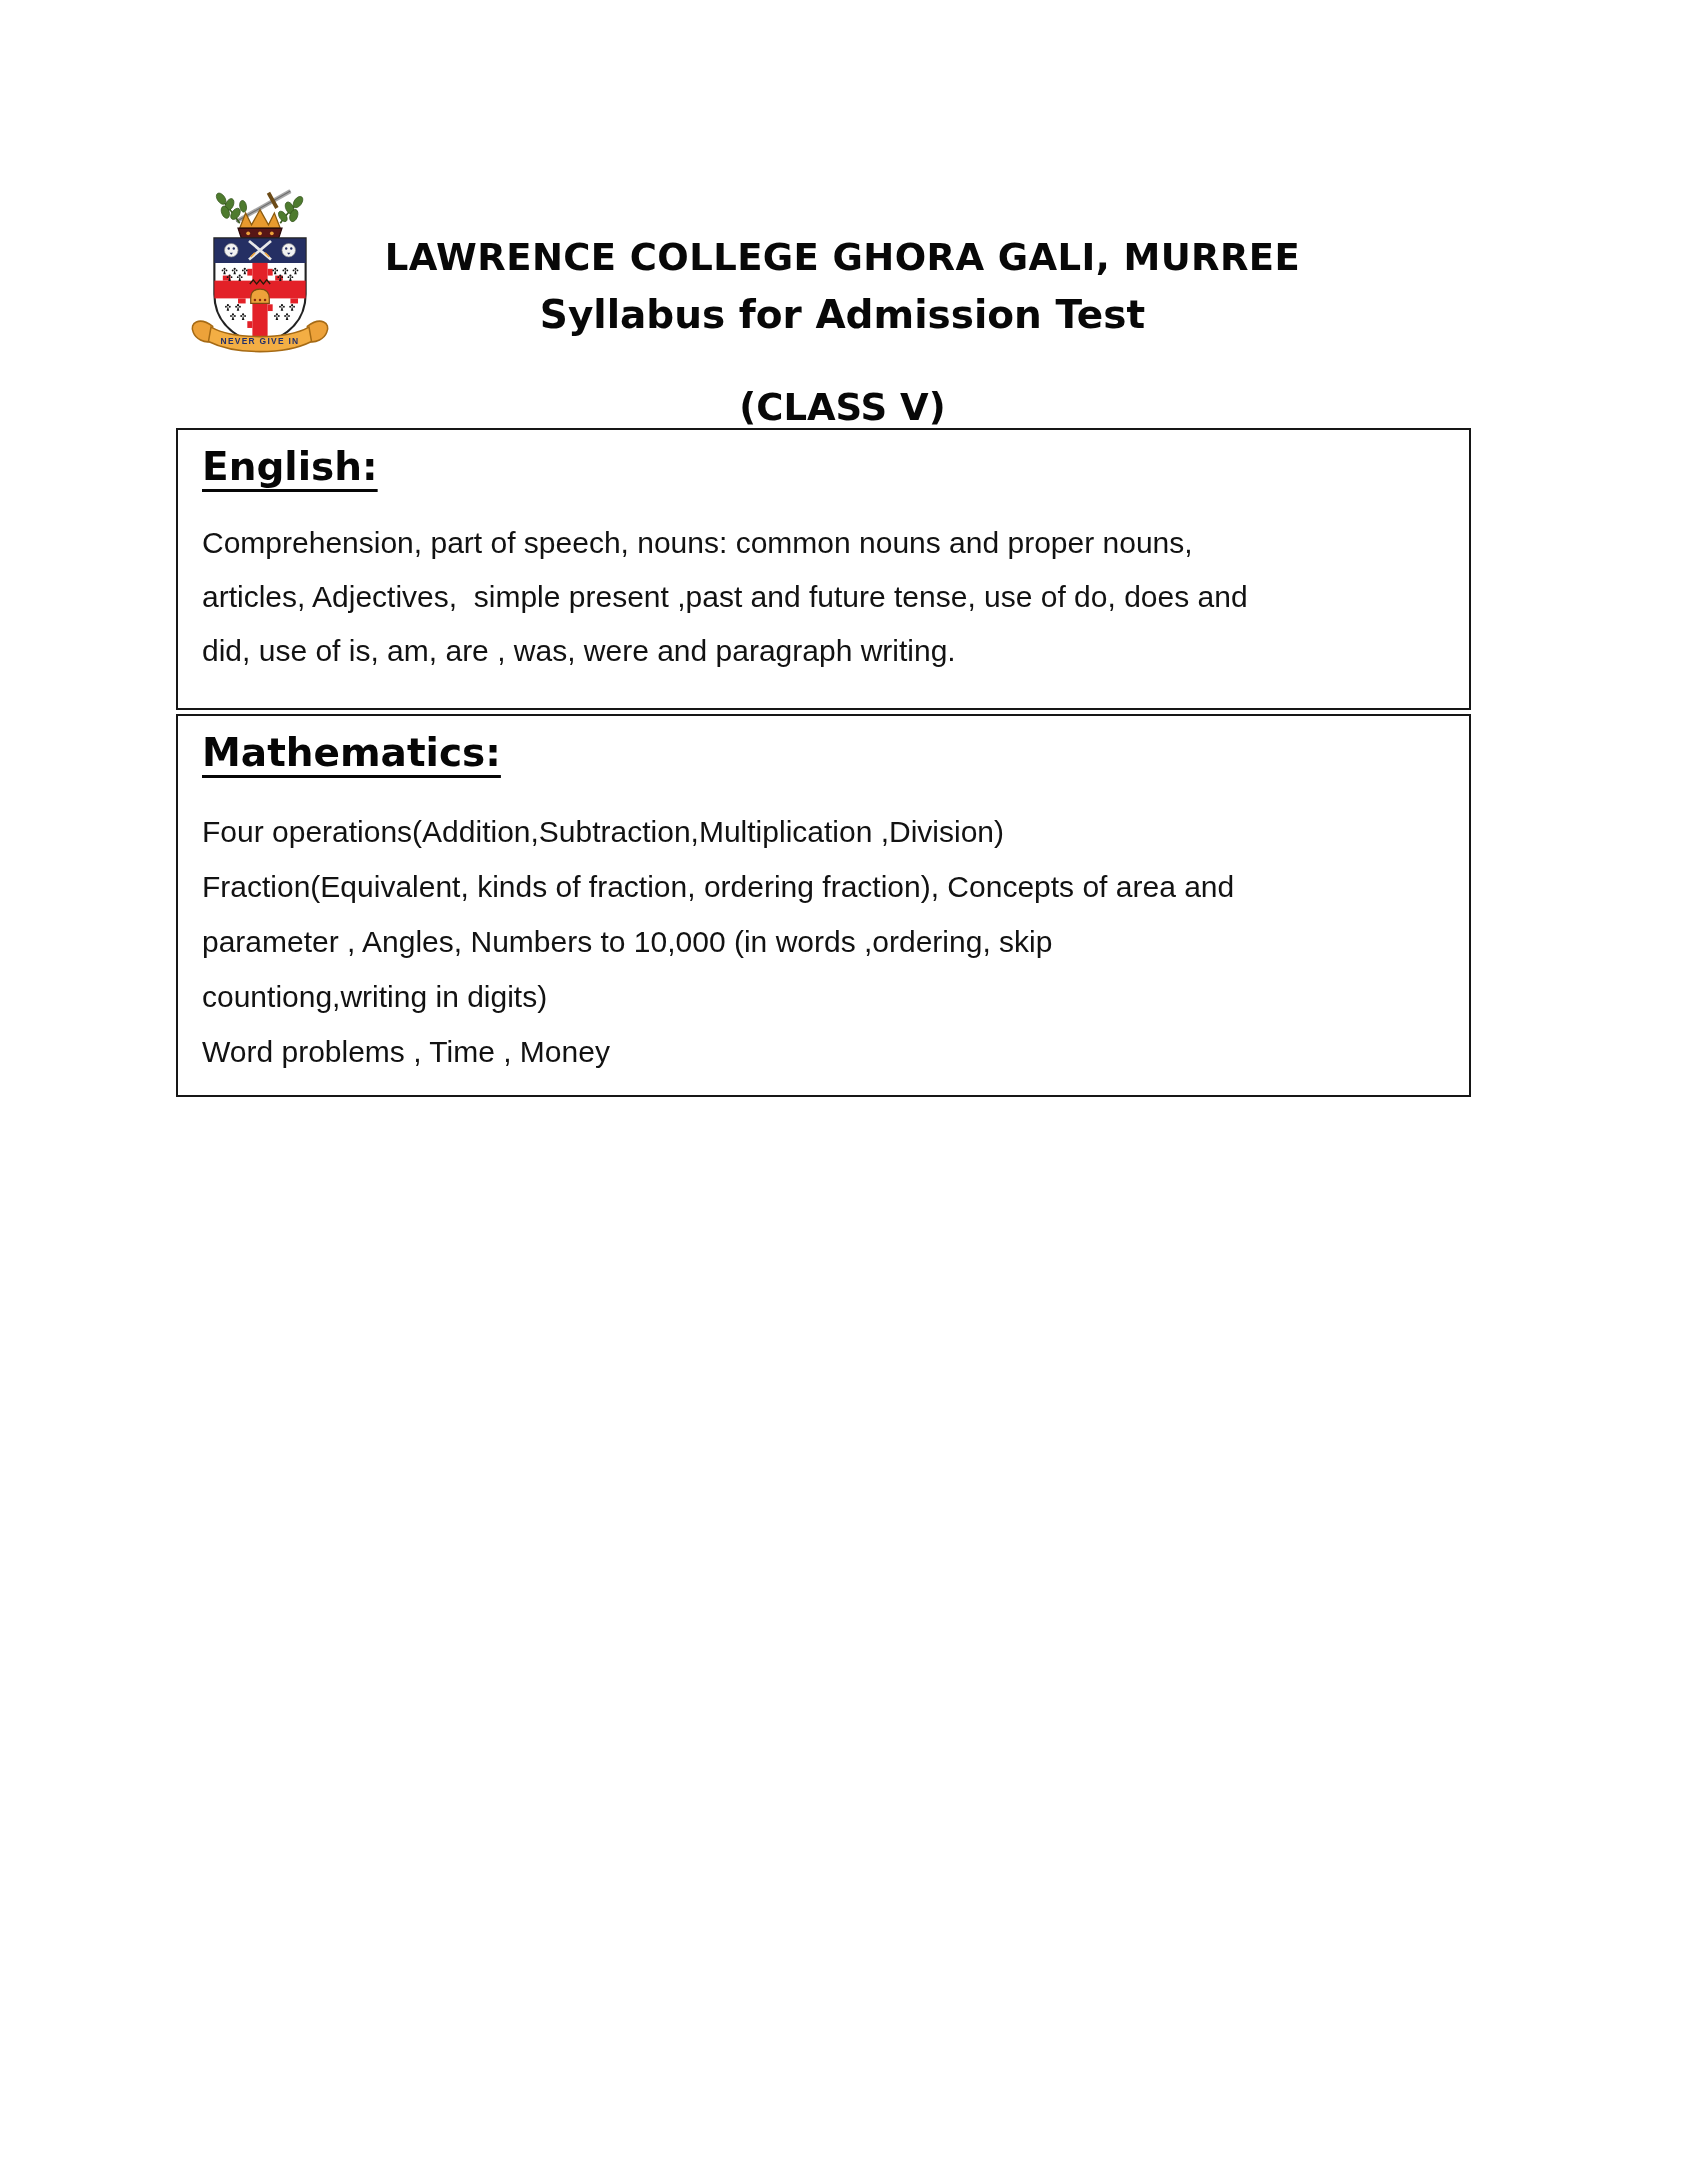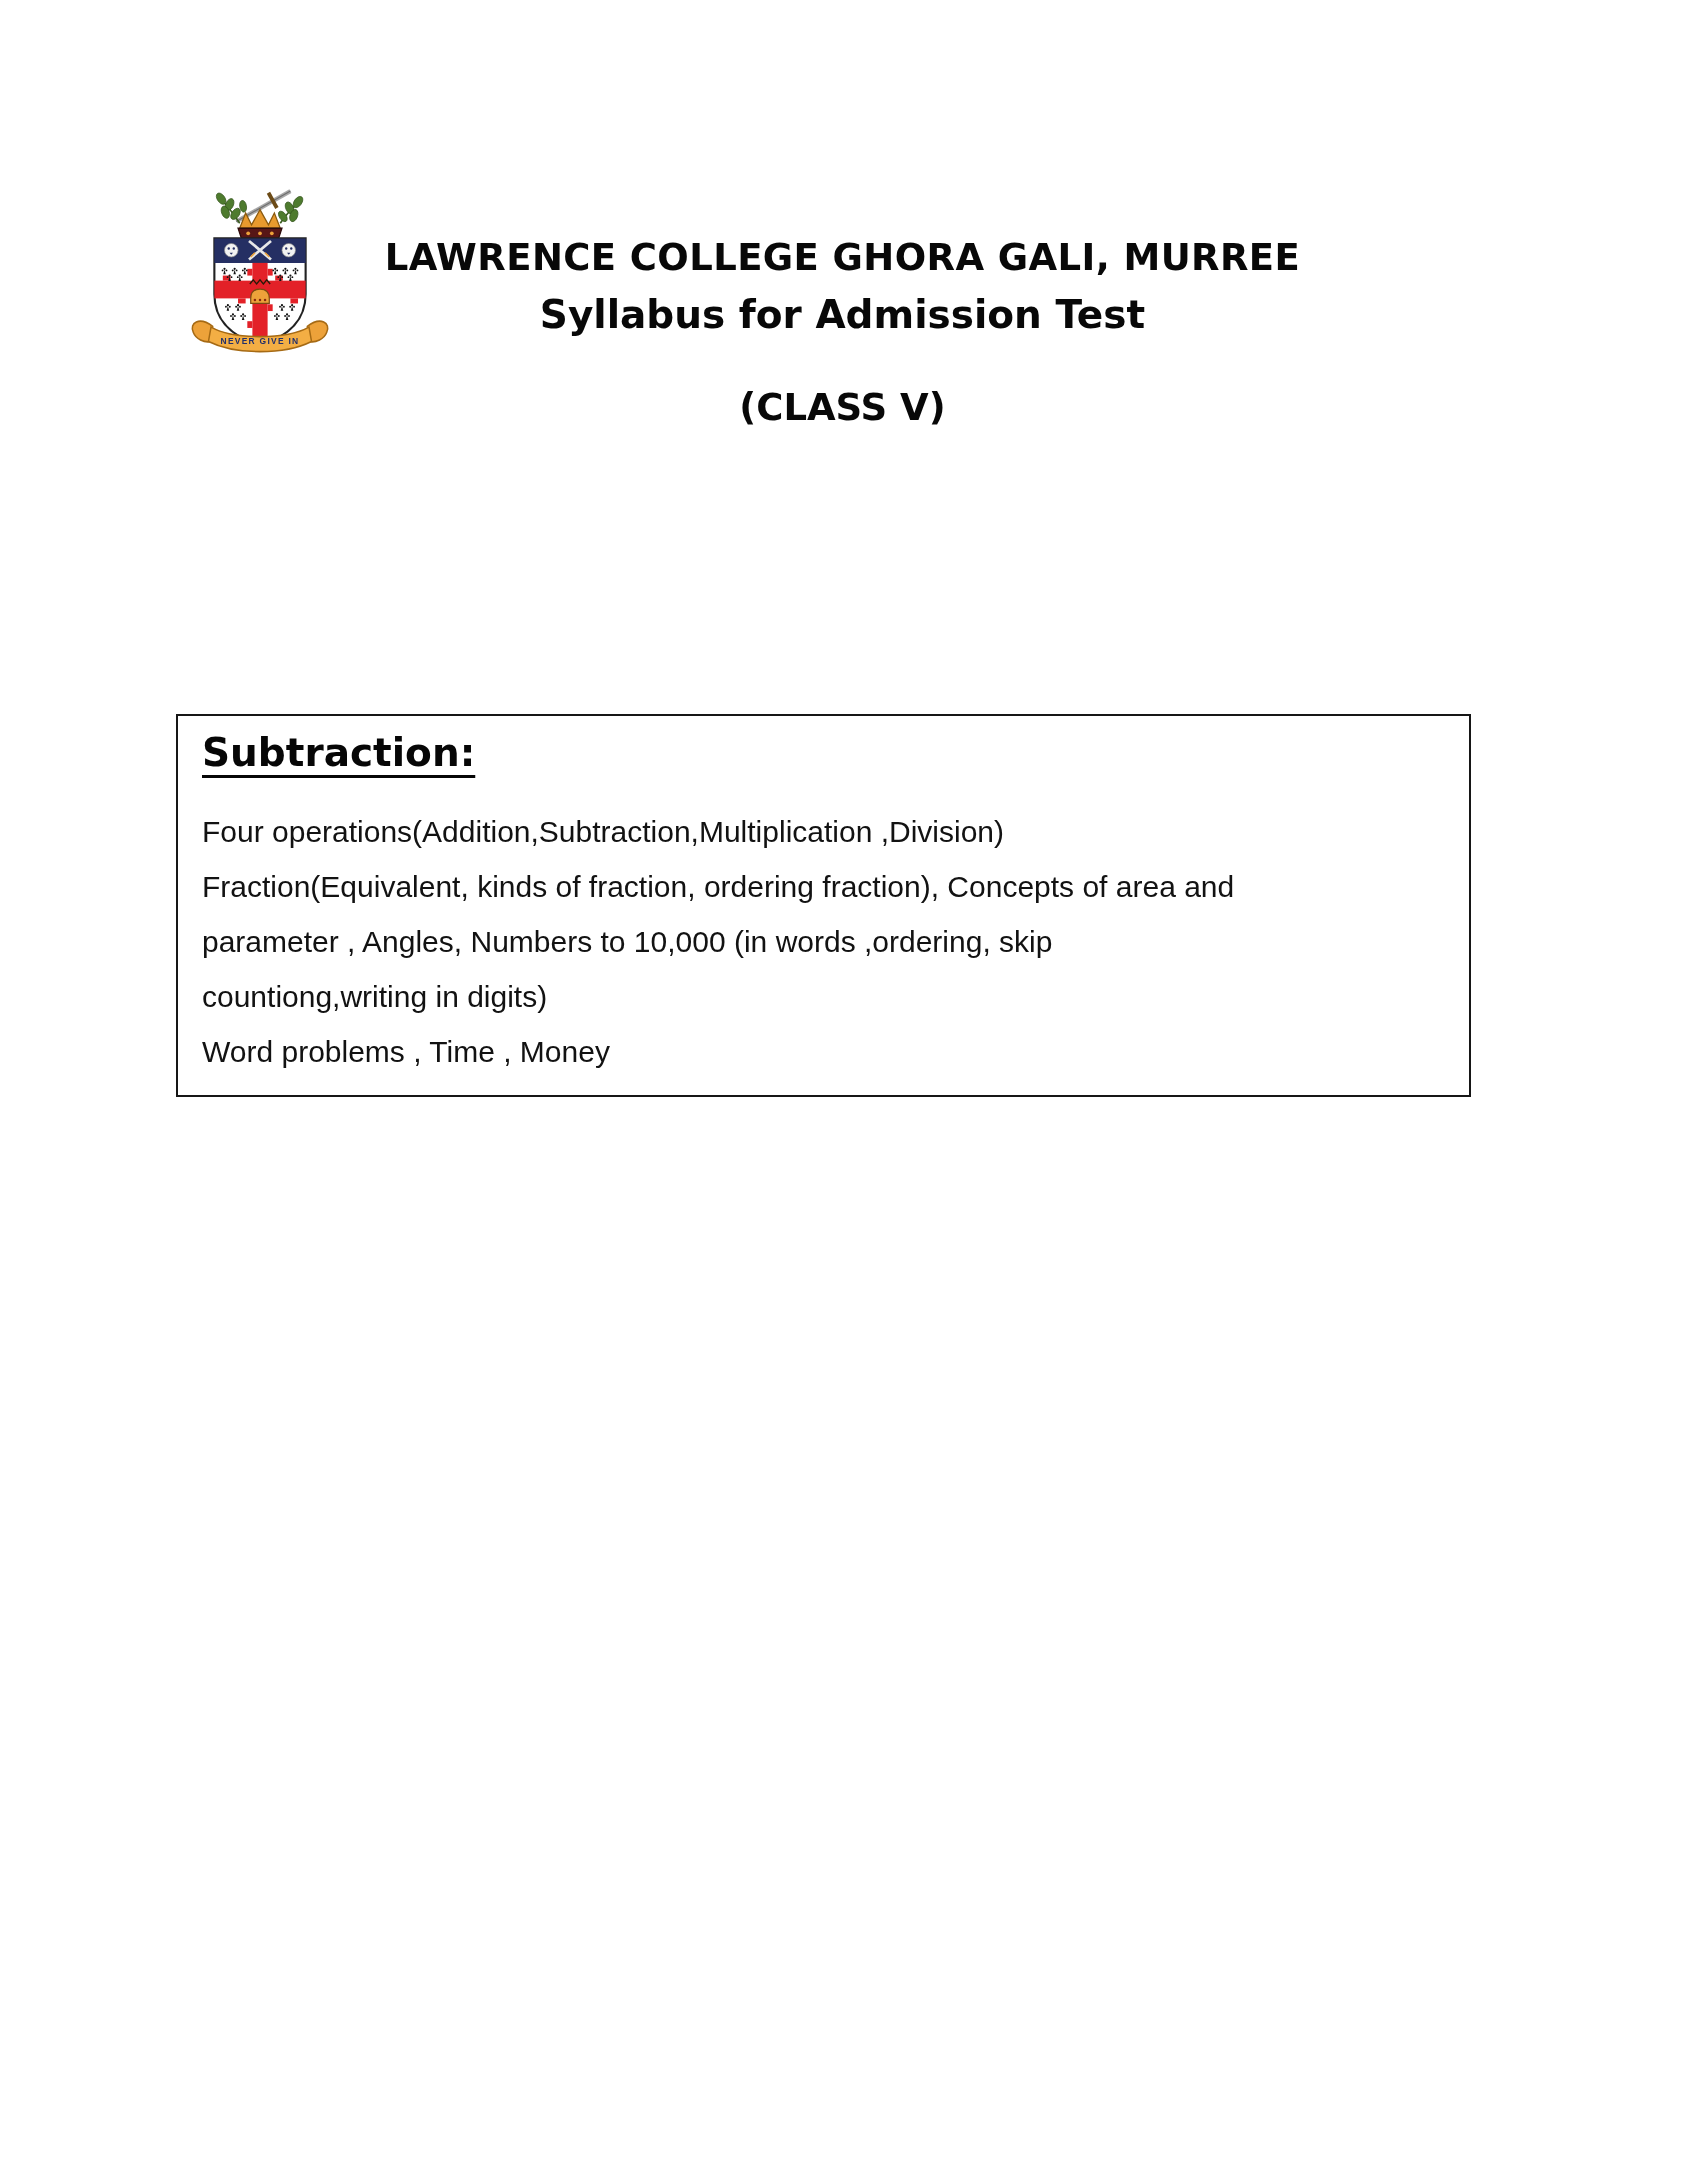--- a/index.html
+++ b/index.html
@@ -272,23 +272,29 @@
         <path d="M28,167 C55,182 117,182 144,167 L147,184 C115,200 57,200 25,184 Z" fill="#f3ae44" stroke="#a66a14" stroke-width="1.8"></path>
         <text x="86" y="187" font-size="10" font-weight="bold" fill="#23306b" text-anchor="middle" letter-spacing="1.5">NEVER GIVE IN</text>
       </g>
     </svg>
   </div>
 
   <div class="title title-1">LAWRENCE COLLEGE GHORA GALI, MURREE</div>
   <div class="title title-3">(CLASS V)</div>
   <div class="title title-2">Syllabus for Admission Test</div>
 
+  <section class="box" id="sec-english">
+    <h2 class="sec-heading">English:</h2>
+    <div class="sec-body">Comprehension, part of speech, nouns: common nouns and proper nouns,
+articles, Adjectives,  simple present ,past and future tense, use of do, does and
+did, use of is, am, are , was, were and paragraph writing.</div>
+  </section>
 
   <section class="box" id="sec-math">
-    <h2 class="sec-heading">Subtraction:</h2>
+    <h2 class="sec-heading">Mathematics:</h2>
     <div class="sec-body">Four operations(Addition,Subtraction,Multiplication ,Division)
 Fraction(Equivalent, kinds of fraction, ordering fraction), Concepts of area and
 parameter , Angles, Numbers to 10,000 (in words ,ordering, skip
 countiong,writing in digits)
 Word problems , Time , Money</div>
   </section>
 
 
 </div>
 

